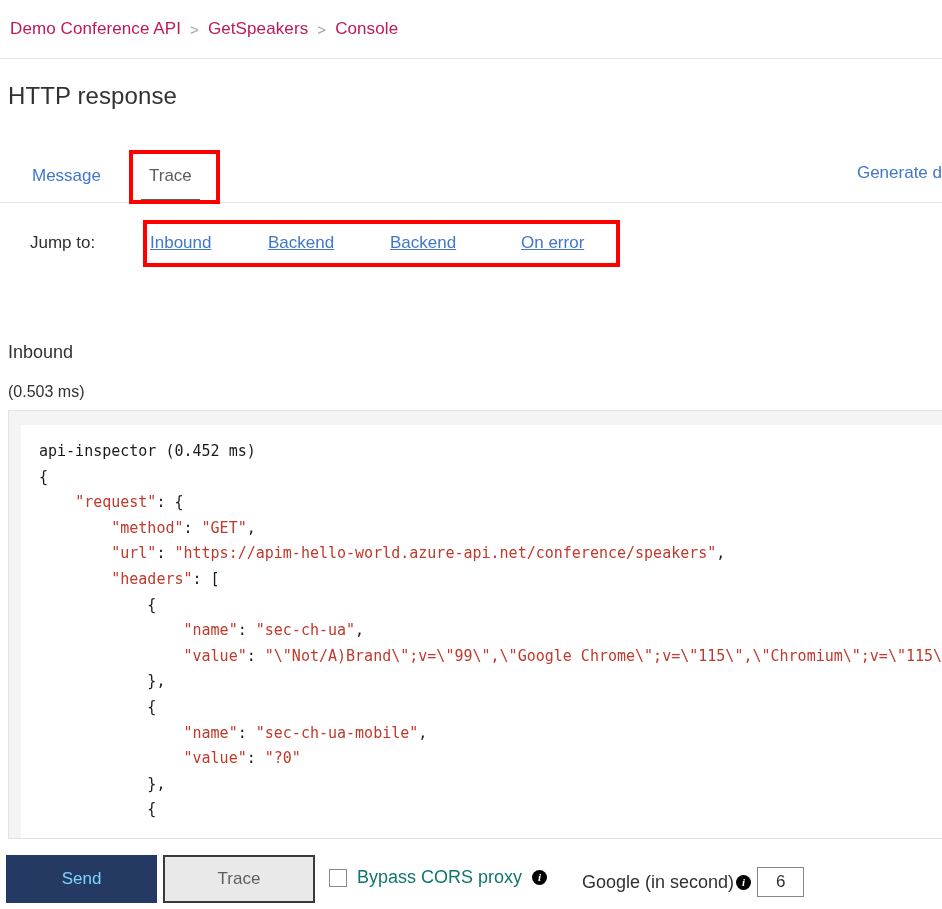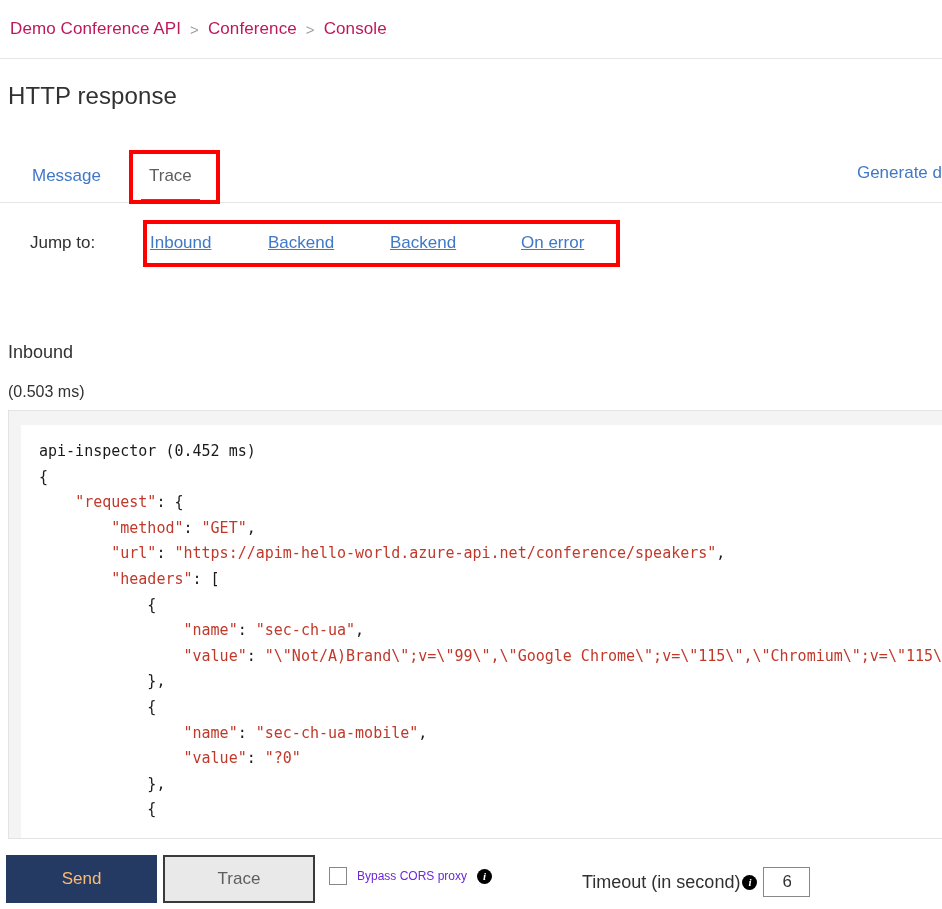--- a/index.html
+++ b/index.html
@@ -118,41 +118,41 @@
   pre.code .s { color: #c0392b; }
   .code-bottom-rule {
     position: absolute; left: 8px; top: 838px; width: 934px; height: 1px;
     background: #e3e3e3;
   }
 
   
   .toolbar { position: absolute; left: 0; top: 855px; width: 942px; height: 54px; }
   .btn-send {
     position: absolute; left: 6px; top: 0; width: 151px; height: 48px;
-    background: #243a63; color: #fdba74; border: none;
+    background: #243a63; color: #7dd3fc; border: none;
     font-family: "Liberation Sans", sans-serif; font-size: 17px;
     display: flex; align-items: center; justify-content: center;
     cursor: pointer;
   }
   .btn-trace {
     position: absolute; left: 163px; top: 0; width: 152px; height: 48px;
     background: #e9e9e9; color: #605e5c; border: 2px solid #3b3a39;
     font-family: "Liberation Sans", sans-serif; font-size: 17px;
     display: flex; align-items: center; justify-content: center;
     cursor: pointer;
   }
   .cors-group {
     position: absolute; left: 329px; top: 12px;
     display: flex; align-items: center; gap: 10px;
   }
   .checkbox {
     width: 18px; height: 18px; border: 1px solid #8a8886; background: #fff;
     cursor: pointer; flex: 0 0 auto;
   }
-  .cors-label { font-size: 12px; color: #6d28d9; white-space: nowrap; }
+  .cors-label { font-size: 18px; color: #0f766e; white-space: nowrap; }
   .info-icon {
     display: inline-flex; align-items: center; justify-content: center;
     width: 15px; height: 15px; border-radius: 50%;
     background: #000000; color: #ffffff;
     font-size: 11px; font-weight: bold; font-style: italic;
     font-family: "Liberation Serif", serif;
     flex: 0 0 auto; cursor: pointer; line-height: 1;
   }
   .timeout-group {
     position: absolute; left: 582px; top: 12px;
@@ -167,21 +167,21 @@
   }
 </style>
 </head>
 <body>
 
 <div id="app">
 
   <div class="breadcrumb">
     <span class="crumb">Demo Conference API</span>
     <span class="sep">&gt;</span>
-    <span class="crumb">Conference</span>
+    <span class="crumb">GetSpeakers</span>
     <span class="sep">&gt;</span>
     <span class="crumb">Console</span>
   </div>
   <div class="header-rule"></div>
 
   <div class="page-title">HTTP response</div>
 
   <div class="tabs">
     <div class="tab inactive">Message</div>
     <div class="tab active">Trace</div>
@@ -229,19 +229,19 @@
     <div class="btn-send">Send</div>
     <div class="btn-trace">Trace</div>
 
     <div class="cors-group">
       <div class="checkbox"></div>
       <span class="cors-label">Bypass CORS proxy</span>
       <span class="info-icon">i</span>
     </div>
 
     <div class="timeout-group">
-      <span class="timeout-label">Timeout (in second)</span>
+      <span class="timeout-label">Google (in second)</span>
       <span class="info-icon">i</span>
       <input class="timeout-input" type="text" value="60" style="">
     </div>
   </div>
 
 </div>
 
 </body></html>

